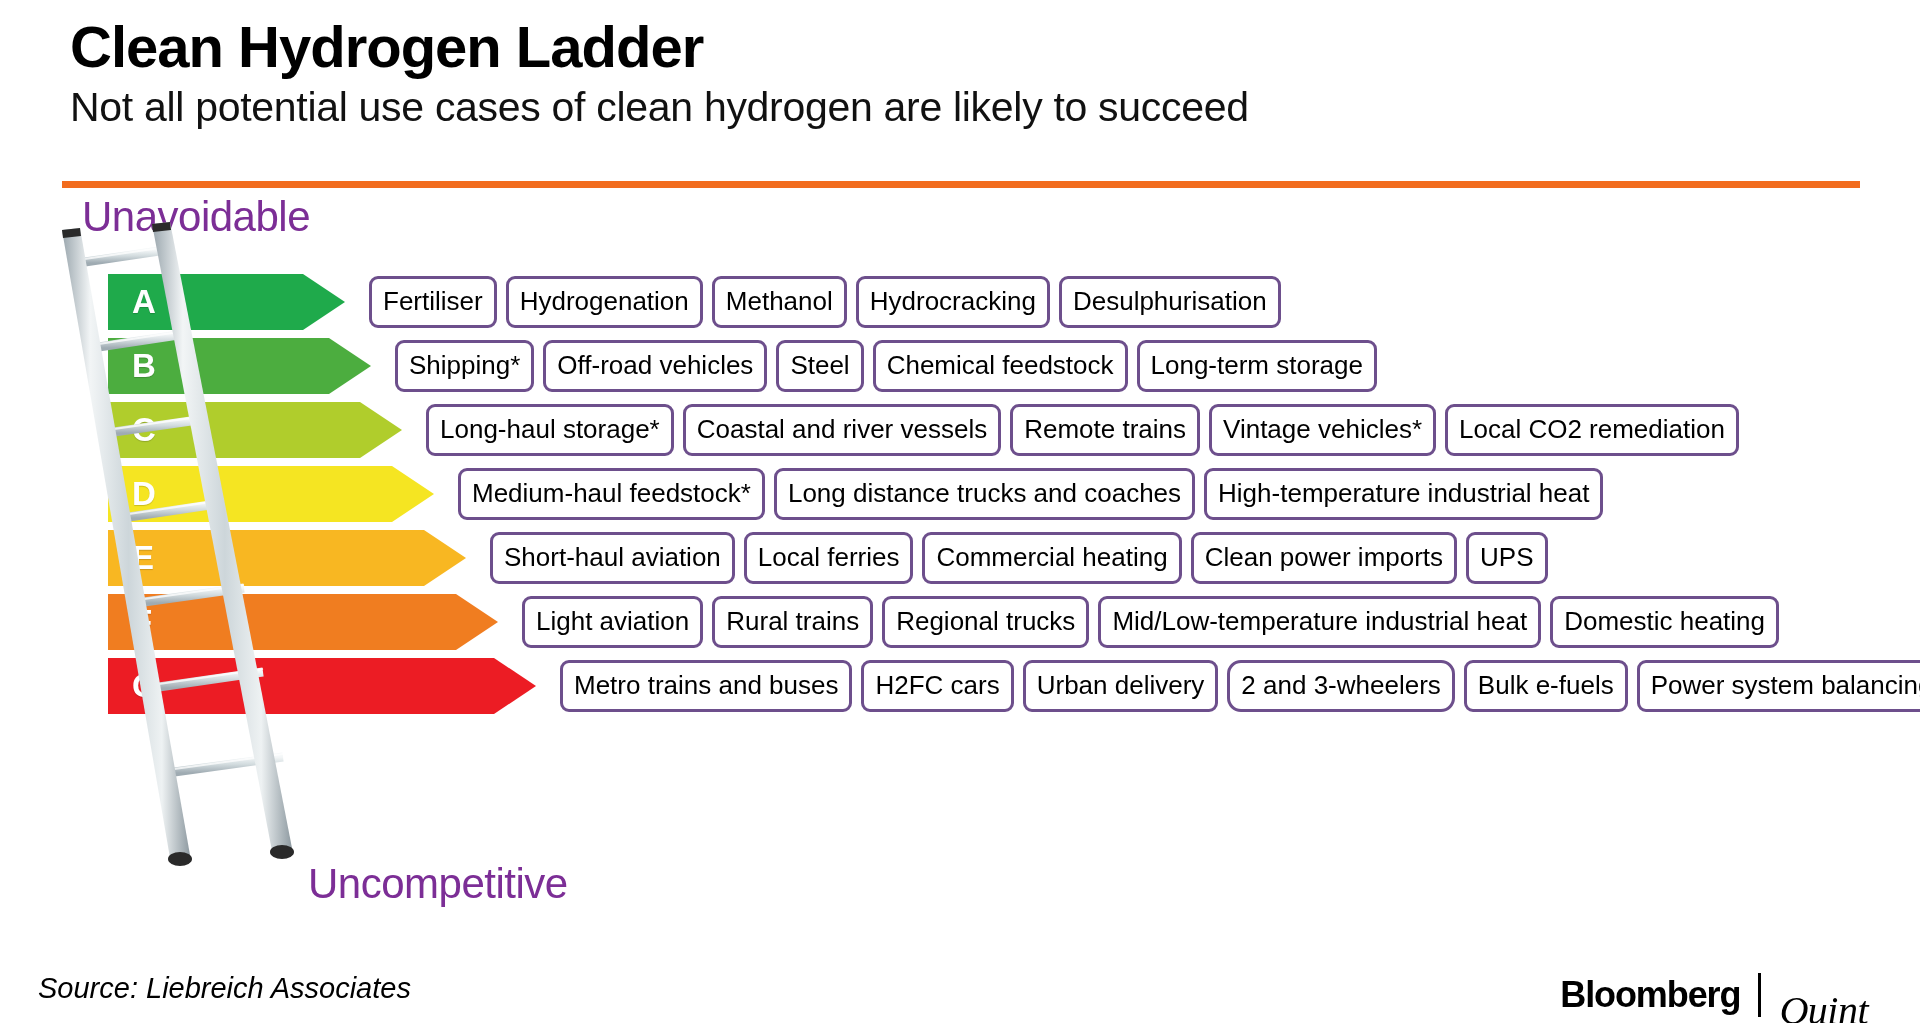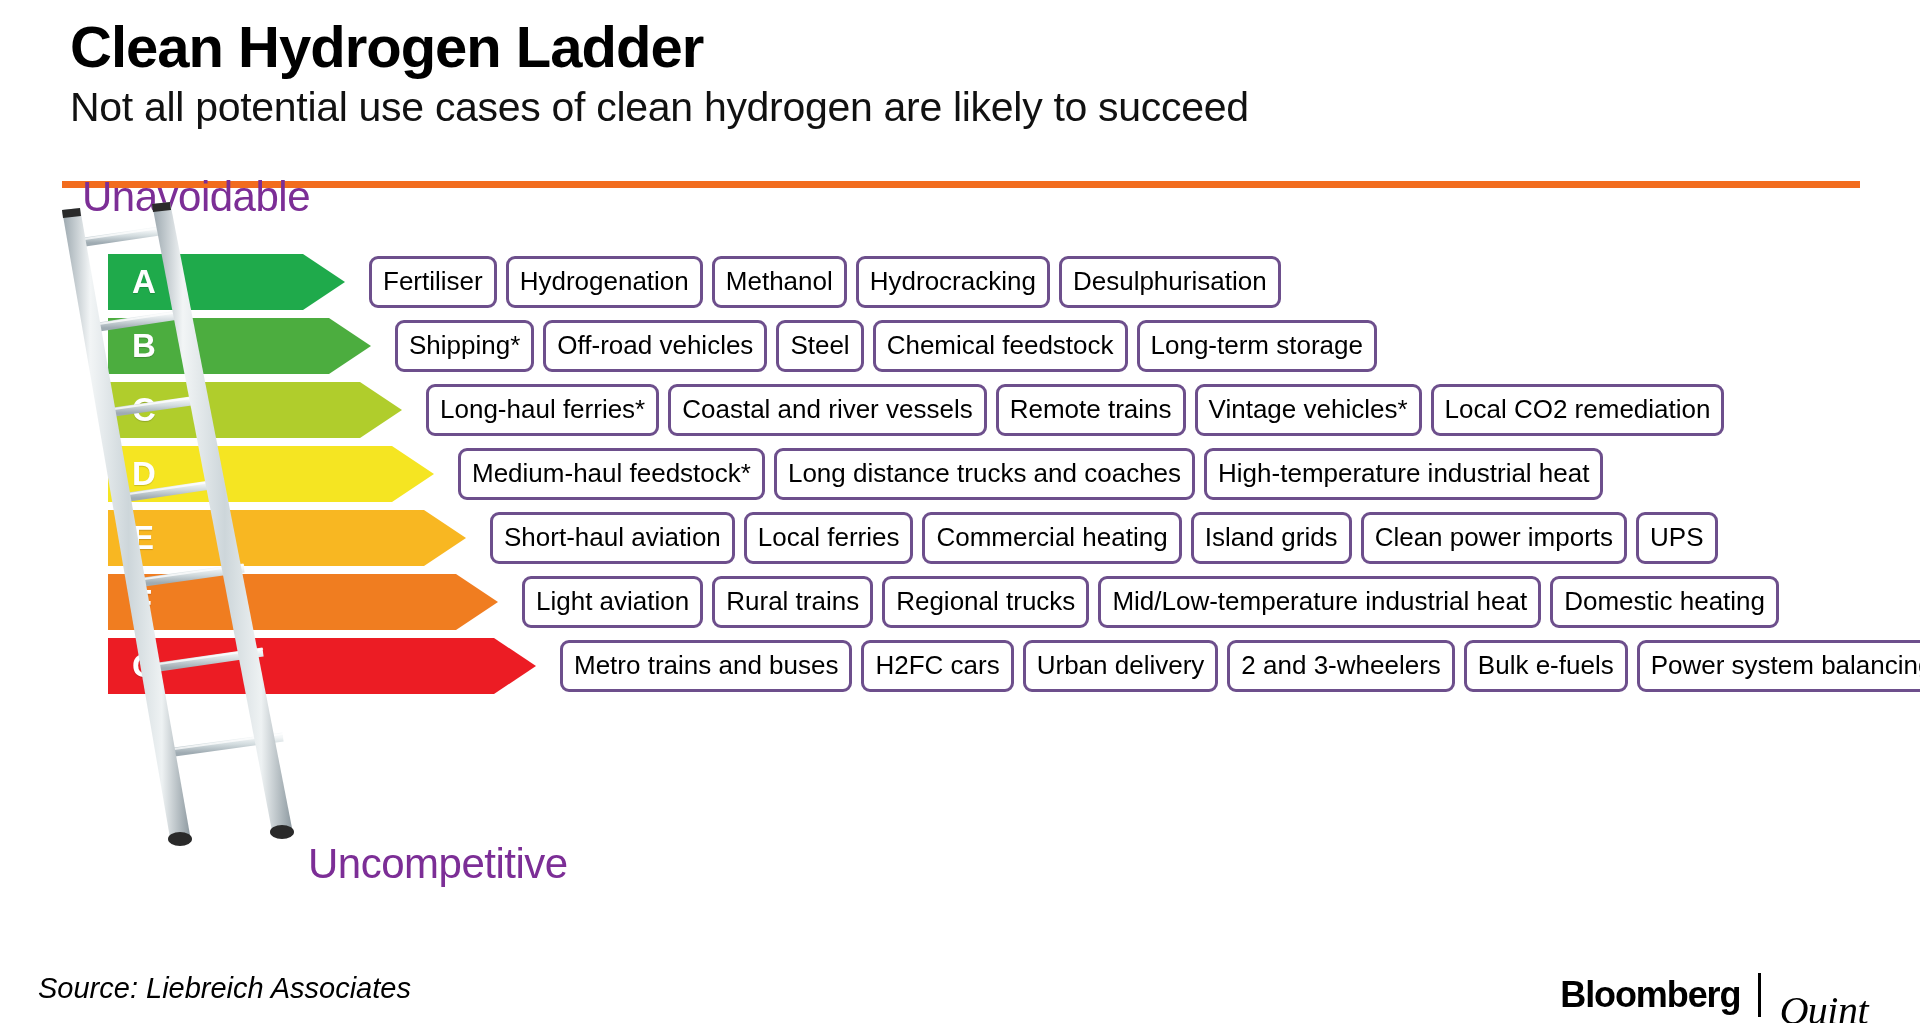--- a/index.html
+++ b/index.html
@@ -21,21 +21,21 @@
   #subtitle{
     font-size:41px;font-weight:400;color:#111;
     margin-top:10px;line-height:1.05;letter-spacing:-0.3px;
   }
   #rule{
     position:absolute;left:62px;top:181px;width:1798px;height:7px;
     background:#f26c1e;
   }
 
   
-  #stage{position:absolute;left:0;top:180px;width:1920px;height:720px;}
+  #stage{position:absolute;left:0;top:200px;width:1920px;height:720px;}
 
   
   .edge-caption{
     position:absolute;color:#7c2e96;font-size:42px;font-weight:400;
     letter-spacing:-0.5px;
   }
   #cap-top{left:82px;top:-7px;}
   #cap-bottom{left:308px;top:660px;}
 
   
@@ -126,21 +126,21 @@
         </div>
       </div>
       <div class="row" style="top: 202px; left: 108px;">
         <div class="grade-arrow" style="width: 294px;">
           <svg width="294" height="56" viewBox="0 0 294 56">
             <polygon points="0,0 252,0 294,28 252,56 0,56" fill="#b0cd2c"></polygon>
           </svg>
           <span class="letter">C</span>
         </div>
         <div class="tags">
-          <div class="tag" style="border-color: rgb(109, 79, 140);">Long-haul ferries*</div>
+          <div class="tag" style="border-color: rgb(109, 79, 140);">Long-haul storage*</div>
           <div class="tag" style="border-color: rgb(109, 79, 140);">Coastal and river vessels</div>
           <div class="tag" style="border-color: rgb(109, 79, 140);">Remote trains</div>
           <div class="tag" style="border-color: rgb(109, 79, 140);">Vintage vehicles*</div>
           <div class="tag" style="border-color: rgb(109, 79, 140);">Local CO2 remediation</div>
         </div>
       </div>
       <div class="row" style="top: 266px; left: 108px;">
         <div class="grade-arrow" style="width: 326px;">
           <svg width="326" height="56" viewBox="0 0 326 56">
             <polygon points="0,0 284,0 326,28 284,56 0,56" fill="#f5e522"></polygon>
@@ -157,21 +157,20 @@
         <div class="grade-arrow" style="width: 358px;">
           <svg width="358" height="56" viewBox="0 0 358 56">
             <polygon points="0,0 316,0 358,28 316,56 0,56" fill="#f8b722"></polygon>
           </svg>
           <span class="letter">E</span>
         </div>
         <div class="tags">
           <div class="tag" style="border-color: rgb(109, 79, 140);">Short-haul aviation</div>
           <div class="tag" style="border-color: rgb(109, 79, 140);">Local ferries</div>
           <div class="tag" style="border-color: rgb(109, 79, 140);">Commercial heating</div>
-          <div class="tag" style="border-color: rgb(109, 79, 140);">Island grids</div>
           <div class="tag" style="border-color: rgb(109, 79, 140);">Clean power imports</div>
           <div class="tag" style="border-color: rgb(109, 79, 140);">UPS</div>
         </div>
       </div>
       <div class="row" style="top: 394px; left: 108px;">
         <div class="grade-arrow" style="width: 390px;">
           <svg width="390" height="56" viewBox="0 0 390 56">
             <polygon points="0,0 348,0 390,28 348,56 0,56" fill="#f07d20"></polygon>
           </svg>
           <span class="letter">F</span>
@@ -188,21 +187,21 @@
         <div class="grade-arrow" style="width: 428px;">
           <svg width="428" height="56" viewBox="0 0 428 56">
             <polygon points="0,0 386,0 428,28 386,56 0,56" fill="#ec1c24"></polygon>
           </svg>
           <span class="letter">G</span>
         </div>
         <div class="tags">
           <div class="tag" style="border-color: rgb(109, 79, 140);">Metro trains and buses</div>
           <div class="tag" style="border-color: rgb(109, 79, 140);">H2FC cars</div>
           <div class="tag" style="border-color: rgb(109, 79, 140);">Urban delivery</div>
-          <div class="tag" style="border-color: rgb(109, 79, 140);">2 and 3-wheelers</div>
+          <div class="tag" style="border-color: rgb(109, 79, 140); border-radius: 14px;">2 and 3-wheelers</div>
           <div class="tag" style="border-color: rgb(109, 79, 140);">Bulk e-fuels</div>
           <div class="tag" style="border-color: rgb(109, 79, 140);">Power system balancing</div>
         </div>
       </div>
     </div>
 
   <svg id="ladder" viewBox="0 0 560 720">
     <defs>
       <linearGradient id="railG" x1="0" y1="0" x2="1" y2="0">
         <stop offset="0%" stop-color="#9aa6ad"></stop>

